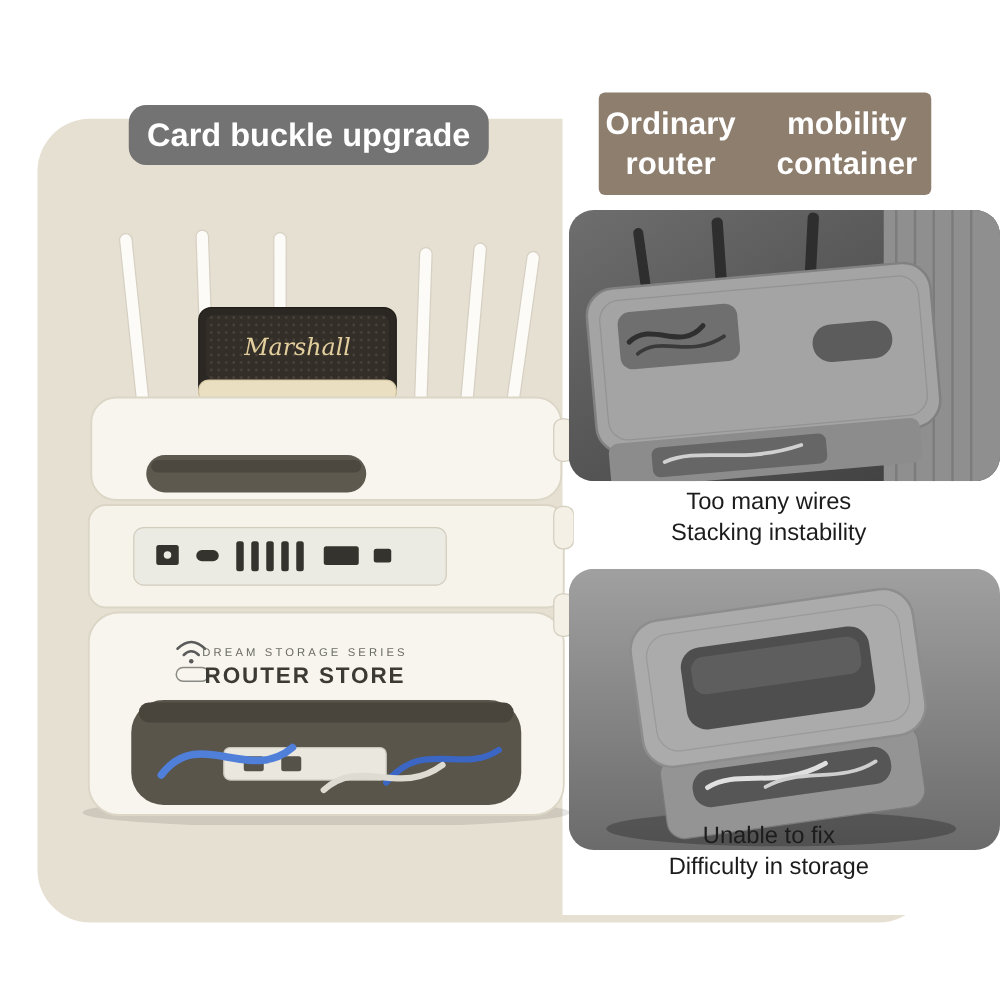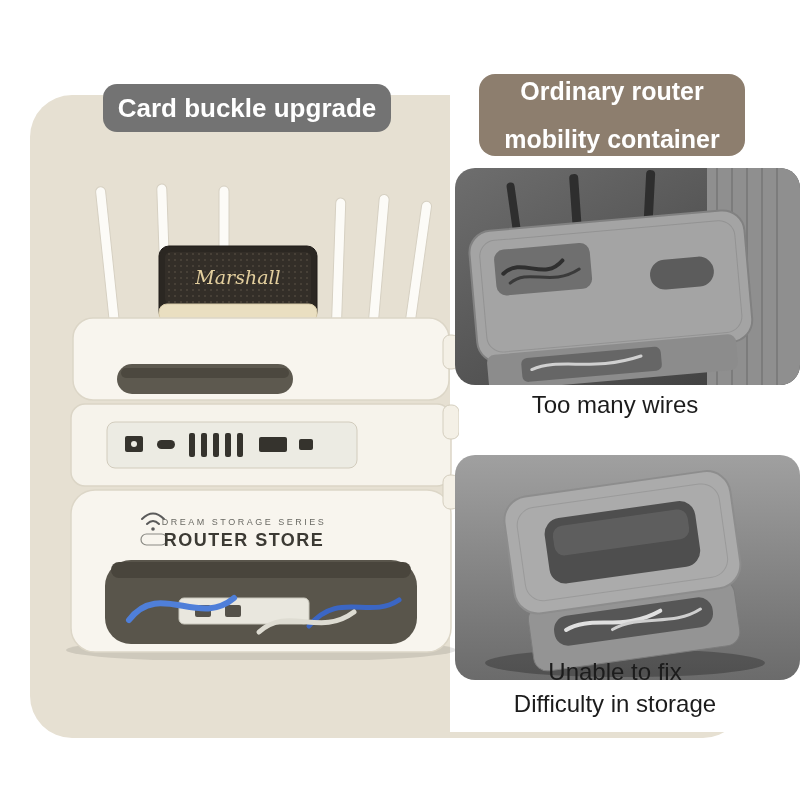--- a/index.html
+++ b/index.html
@@ -18,30 +18,30 @@
   .badge{
     position:absolute;display:flex;align-items:center;justify-content:center;
     color:#ffffff;text-align:center;font-weight:600;
   }
   .badge-upgrade{
     left:103px;top:84px;width:288px;height:48px;background:#737373;
     border-radius:14px;font-size:26px;
   }
   .badge-ordinary{
     left:479px;top:74px;width:266px;height:82px;background:#8d7e6e;
-    border-radius:16px;font-size:25px;line-height:1.28;flex-direction:column;gap:16px;
+    border-radius:5px;font-size:25px;line-height:1.28;flex-direction:row;gap:16px;
   }
   .product{position:absolute;left:59px;top:150px;width:400px;height:510px;}
   .photo{position:absolute;overflow:hidden;}
   .photo-1{left:455px;top:168px;width:345px;height:217px;border-radius:20px;}
   .photo-2{left:455px;top:455px;width:345px;height:225px;border-radius:20px;}
   .photo svg{display:block;}
   .caption{
     position:absolute;left:455px;width:320px;text-align:center;
-    font-size:24px;color:#1c1c1c;line-height:1.32;
+    font-size:19px;color:#1c1c1c;line-height:1.32;
   }
   .caption-1{top:389px;}
   .caption-2{top:656px;}
   .caption span{display:block;}
 </style>
 </head>
 <body>
 
 <div class="canvas">
 
@@ -165,20 +165,21 @@
         <rect x="196" y="96" width="64" height="30" rx="15" fill="#5c5c5c"></rect>
         <rect x="26" y="176" width="250" height="36" rx="8" fill="#8c8c8c"></rect>
         <rect x="60" y="182" width="140" height="24" rx="6" fill="#666666"></rect>
         <path d="M70 194 C100 184 130 202 180 190" stroke="#d0d0d0" stroke-width="3" fill="none" stroke-linecap="round"></path>
       </g>
     </svg>
   </div>
 
   <div class="caption caption-1">
     <span>Too many wires</span>
+    <span>Stacking instability</span>
   </div>
 
   <div class="photo photo-2">
     <svg width="345" height="225" viewBox="0 0 345 225">
       <defs>
         <linearGradient id="p2bg" x1="0" y1="0" x2="0" y2="1">
           <stop offset="0" stop-color="#a0a0a0"></stop>
             <stop offset="1" stop-color="#6b6b6b"></stop>
         </linearGradient>
       </defs>

